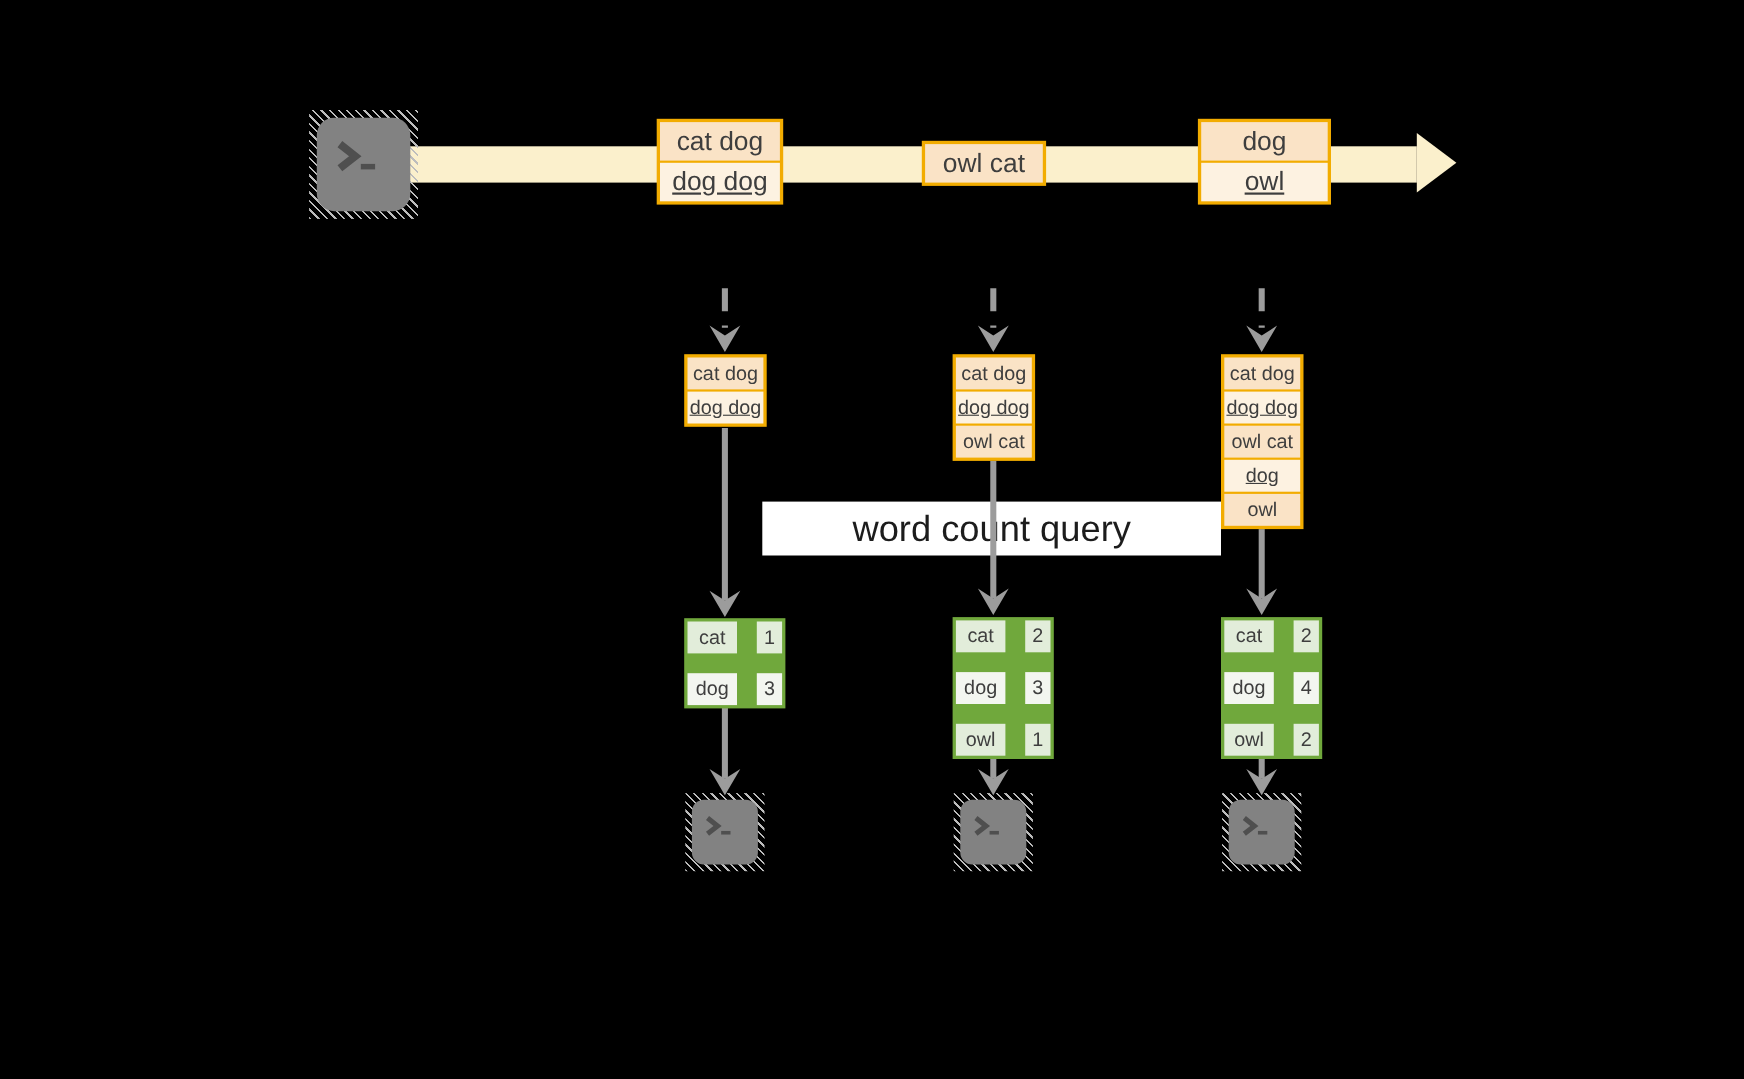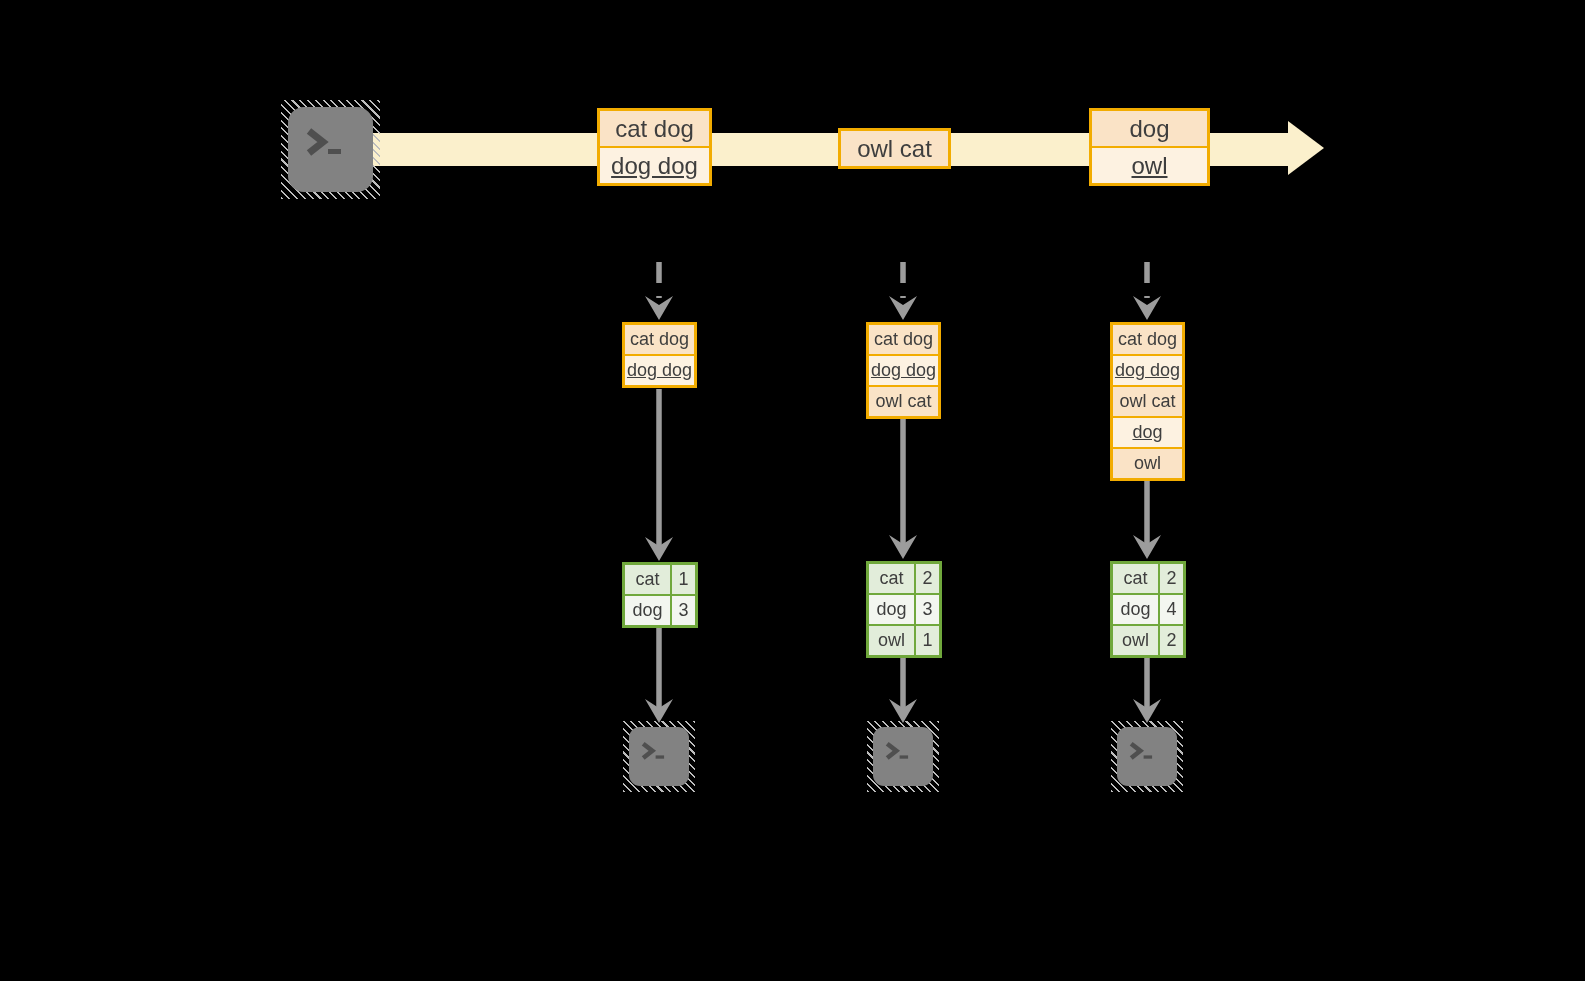--- a/index.html
+++ b/index.html
@@ -87,21 +87,21 @@
     white-space: nowrap;
   }
 
   
   .gtable {
     position: absolute;
     background: var(--table-border, #70A83C);
     padding: 3px;
     display: grid;
     grid-template-columns: 45px 23px;
-    gap: 2px;
+    gap: 18px;
   }
   .gcell {
     height: 29px;
     display: flex;
     align-items: center;
     justify-content: center;
     font-size: 18px;
     color: var(--text, #3E3E3E);
   }
   .gcell.dark  { background: var(--table-fill-dark, #E2EDDA); }
@@ -138,20 +138,21 @@
     <div class="orow light">dog dog</div>
   </div>
   <div class="obox band" style="left:838px;top:128px;width:113px">
     <div class="orow dark">owl cat</div>
   </div>
   <div class="obox band" style="left:1089px;top:108px;width:121px">
     <div class="orow dark">dog</div>
     <div class="orow light">owl</div>
   </div>
 
+  <div class="query-label">word count query</div>
 
   <svg class="overlay" width="1585" height="981" viewBox="0 0 1585 981">
 
     <g>
       <line class="dashed" x1="659" y1="262" x2="659" y2="298"></line>
       <path class="head" d="M659,320 L645,296 L659,305 L673,296 Z"></path>
     </g>
     <g>
       <line class="dashed" x1="903" y1="262" x2="903" y2="298"></line>
       <path class="head" d="M903,320 L889,296 L903,305 L917,296 Z"></path>

